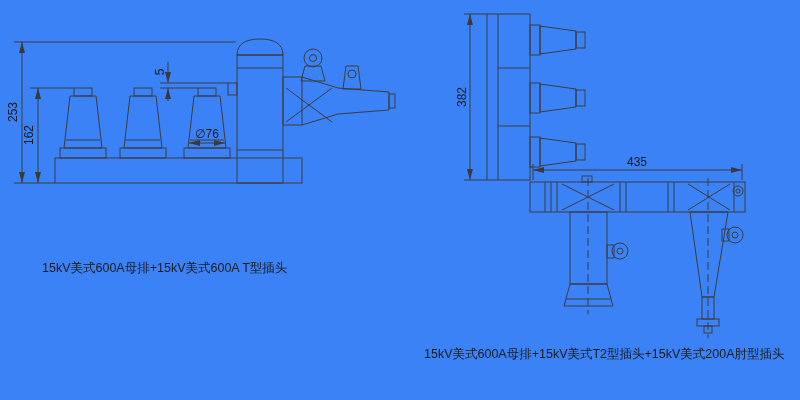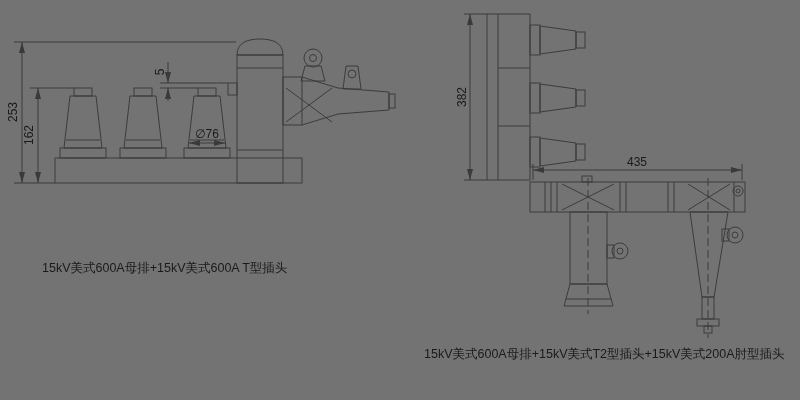--- a/index.html
+++ b/index.html
@@ -1,16 +1,16 @@
 <!DOCTYPE html>
 <html><head>
 <meta charset="utf-8">
 <style>
   html,body{margin:0;padding:0;background:#ffffff;}
-  .wrap{width:800px;height:400px;background:#737373;position:relative;overflow:hidden;}
+  .wrap{width:800px;height:400px;background:#3b82f6;position:relative;overflow:hidden;}
   svg{display:block;}
   text{fill:#1a1a1a;font-family:"Liberation Sans","DejaVu Sans",sans-serif;stroke:none;}
   .dim-label{font-size:12px;}
   .caption{font-size:12.5px;}
 </style>
 </head>
 <body>
 
 <div class="wrap">
 <svg width="800" height="400" viewBox="0 0 800 400">

